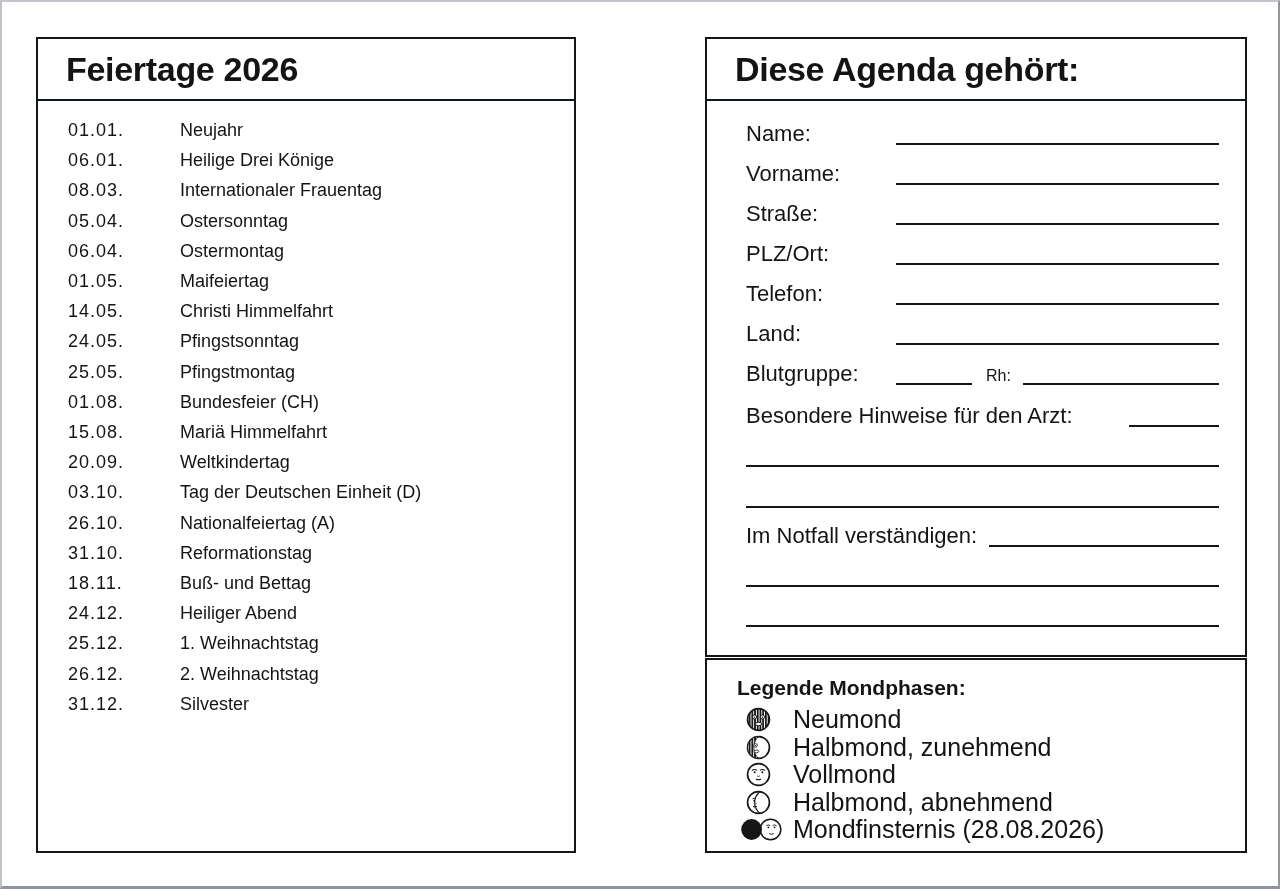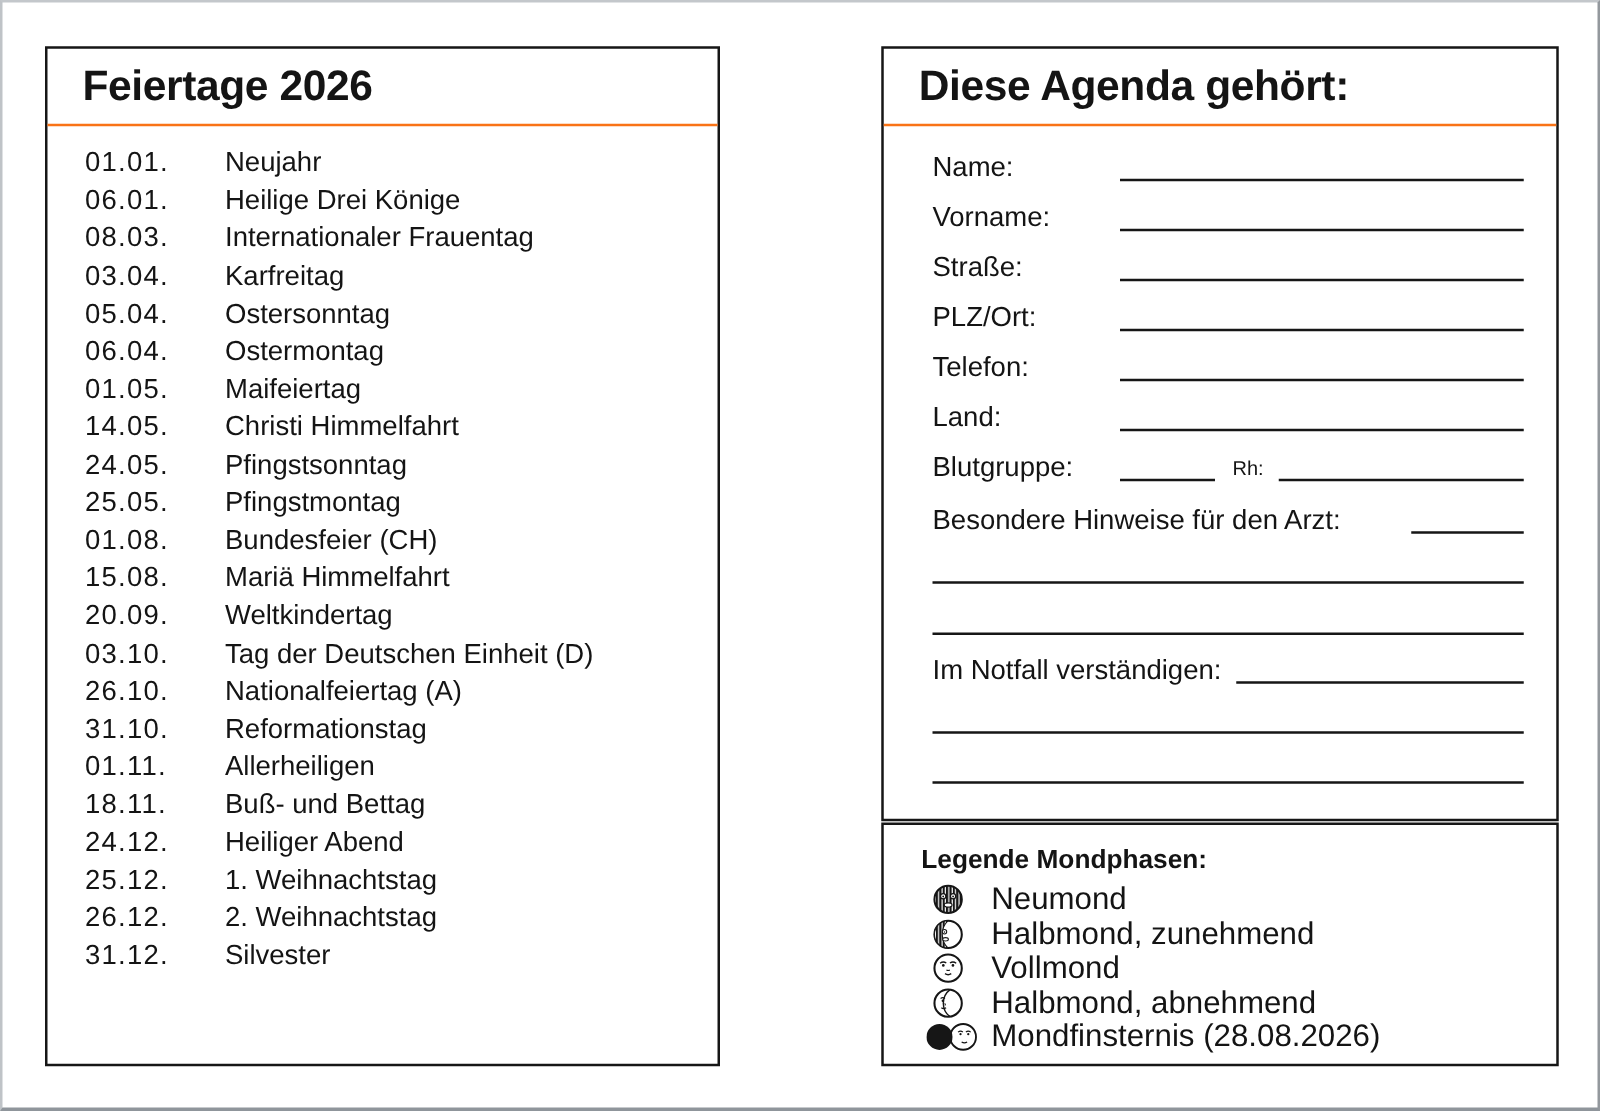--- a/index.html
+++ b/index.html
@@ -21,34 +21,34 @@
     background: #ffffff;
     border: 2px solid #161616;
     box-sizing: border-box;
   }
   .panel-holidays { left: 34px;  top: 35px;  width: 540px; height: 816px; }
   .panel-owner    { left: 703px; top: 35px;  width: 542px; height: 620px; }
   .panel-legend   { left: 703px; top: 656px; width: 542px; height: 195px; }
 
   .panel-header {
     height: 62px;
-    border-bottom: 2px solid #f97316;
+    border-bottom: 2px solid #0f172a;
     display: flex; align-items: center;
     padding-left: 28px; box-sizing: border-box;
   }
   .panel-title {
     margin: 0;
     font-size: 34px; font-weight: bold;
     letter-spacing: -0.3px;
     white-space: nowrap;
   }
 
   
   .holiday-list { padding: 14px 18px 0 30px; }
-  .holiday-row { display: flex; line-height: 30.2px; font-size: 22px; }
+  .holiday-row { display: flex; line-height: 30.2px; font-size: 18px; }
   .holiday-date { width: 112px; letter-spacing: 1px; }
   .holiday-name { flex: 1; }
 
   
   .form { padding: 4px 26px 0 39px; }
   .frow { display: flex; align-items: flex-end; height: 40px; }
   .frow.h42 { height: 42px; gap: 44px; }
   .frow.h41 { height: 41px; }
   .frow.h39 { height: 39px; }
   .flabel { width: 150px; font-size: 22px; line-height: 1.05; white-space: nowrap; }
@@ -103,24 +103,20 @@
         <div class="holiday-row">
           <span class="holiday-date">06.01.</span>
           <span class="holiday-name">Heilige Drei Könige</span>
         </div>
 
         <div class="holiday-row">
           <span class="holiday-date">08.03.</span>
           <span class="holiday-name">Internationaler Frauentag</span>
         </div>
 
-        <div class="holiday-row">
-          <span class="holiday-date">03.04.</span>
-          <span class="holiday-name">Karfreitag</span>
-        </div>
 
         <div class="holiday-row">
           <span class="holiday-date">05.04.</span>
           <span class="holiday-name">Ostersonntag</span>
         </div>
 
         <div class="holiday-row">
           <span class="holiday-date">06.04.</span>
           <span class="holiday-name">Ostermontag</span>
         </div>
@@ -169,24 +165,20 @@
         <div class="holiday-row">
           <span class="holiday-date">26.10.</span>
           <span class="holiday-name">Nationalfeiertag (A)</span>
         </div>
 
         <div class="holiday-row">
           <span class="holiday-date">31.10.</span>
           <span class="holiday-name">Reformationstag</span>
         </div>
 
-        <div class="holiday-row">
-          <span class="holiday-date">01.11.</span>
-          <span class="holiday-name">Allerheiligen</span>
-        </div>
 
         <div class="holiday-row">
           <span class="holiday-date">18.11.</span>
           <span class="holiday-name">Buß- und Bettag</span>
         </div>
 
         <div class="holiday-row">
           <span class="holiday-date">24.12.</span>
           <span class="holiday-name">Heiliger Abend</span>
         </div>

